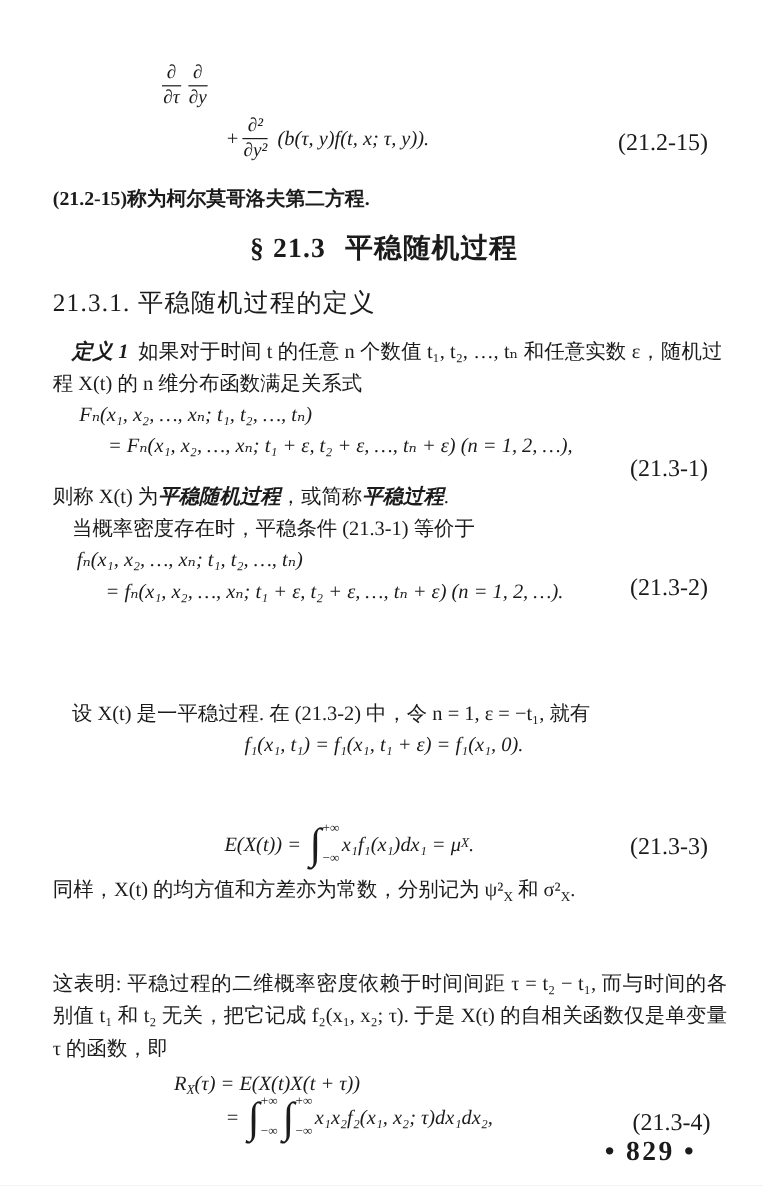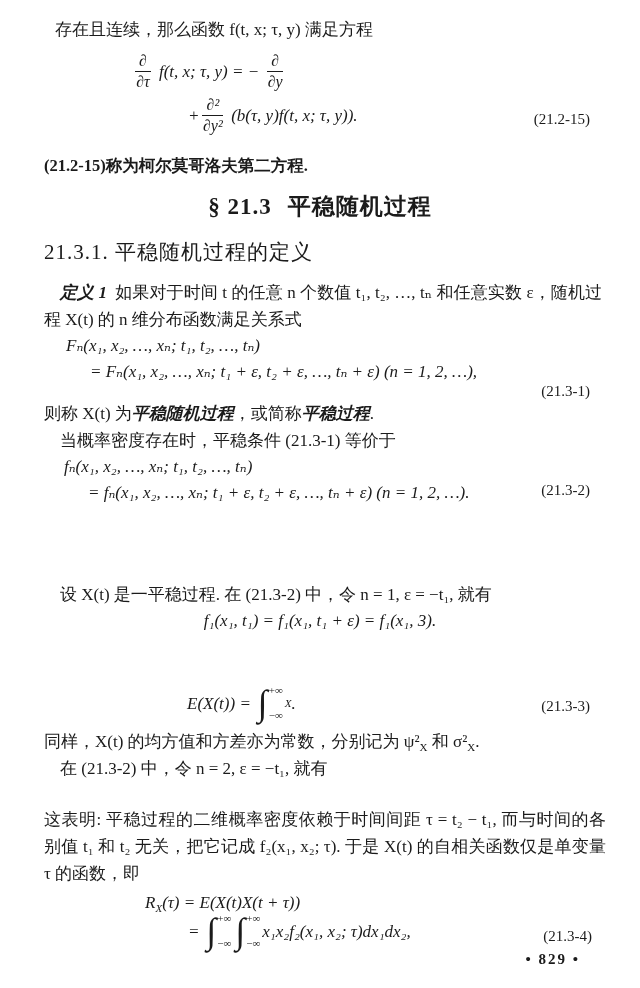--- a/index.html
+++ b/index.html
@@ -10,49 +10,45 @@
     font-family:"Liberation Serif","DejaVu Serif",serif;
   }
   .t { position:absolute; font-size:17px; line-height:27px; white-space:nowrap; }
   .para { white-space:normal; text-align:justify; }
   .math { font-style:italic; }
   .bold { font-weight:bold;font-style:italic; }
   .note { font-weight:bold; font-size:16.5px; }
   .sec-head { width:100%; text-align:center; font-size:23px; font-weight:bold; letter-spacing:1px; }
   .sec-head .marker { margin-right:16px; }
   .sub-head { font-size:21px; letter-spacing:1px; }
-  .eqno { font-size:15px; font-style:normal; }
+  .eqno { font-size:20px; font-style:normal; }
   .frac { display:inline-flex; flex-direction:column; align-items:center;
           vertical-align:middle; line-height:1.15; font-size:16px; margin:0 3px; }
   .fnum { display:block; border-bottom:1.4px solid #1b1b1b; padding:0 4px 1px; }
   .fden { display:block; padding-top:1px; }
   .eqrow { display:flex; align-items:center; font-style:italic; }
   .int { display:inline-flex; align-items:center; font-style:normal; margin:0 2px; }
   .isign { font-size:36px; line-height:1; font-weight:normal; }
   .ilims { display:flex; flex-direction:column; justify-content:space-between;
            height:40px; font-size:11px; line-height:1; margin-left:1px; padding:2px 0; }
   sub { font-size:11px; vertical-align:-4px; }
-  .page-no { font-weight:bold; font-size:15px; letter-spacing:2px; }
+  .page-no { font-weight:bold; font-size:23px; letter-spacing:2px; }
   .seg { margin:0 5px; }
 </style>
 </head>
 <body>
 
 <div class="page">
 
-  <div class="t" style="top:16px;left:55px">
-    <span>存在且连续，那么函数 f(t, x; τ, y) 满足方程</span>
-  </div>
 
   <div class="t eqrow" style="top:52px;left:132px">
     <span class="frac">
       <span class="fnum">∂</span>
       <span class="fden">∂τ</span>
     </span>
-    <span class="seg">f(t, x; τ, y) = −</span>
     <span class="frac">
       <span class="fnum">∂</span>
       <span class="fden">∂y</span>
     </span>
   </div>
 
   <div class="t eqrow" style="top:96px;left:188px">
     <span>+</span>
     <span class="frac">
       <span class="fnum">∂²</span>
@@ -84,42 +80,42 @@
 
   <div class="t" style="top:427px;left:60px">当概率密度存在时，平稳条件 (21.3-1) 等价于</div>
 
   <div class="t math" style="top:453px;left:64px">fₙ(x₁, x₂, …, xₙ; t₁, t₂, …, tₙ)</div>
   <div class="t math" style="top:479px;left:88px">= fₙ(x₁, x₂, …, xₙ; t₁ + ε, t₂ + ε, …, tₙ + ε) (n = 1, 2, …).</div>
   <div class="t eqno" style="top:477px;right:50px">(21.3-2)</div>
 
 
   <div class="t" style="top:581px;left:60px">设 X(t) 是一平稳过程. 在 (21.3-2) 中，令 n = 1, ε = −t₁, 就有</div>
 
-  <div class="t math" style="top:607px;left:0;width:100%;text-align:center">f₁(x₁, t₁) = f₁(x₁, t₁ + ε) = f₁(x₁, 3).</div>
+  <div class="t math" style="top:607px;left:0;width:100%;text-align:center">f₁(x₁, t₁) = f₁(x₁, t₁ + ε) = f₁(x₁, 0).</div>
 
 
   <div class="t eqrow" style="top:683px;left:182px">
     <span class="seg">E(X(t)) =</span>
     <span class="int">
       <span class="isign">∫</span>
       <span class="ilims">
         <span>+∞</span>
         <span>−∞</span>
       </span>
     </span>
+    <span>x₁f₁(x₁)dx₁ = μ</span>
       <sub>X</sub>
       <span>.</span>
   </div>
   <div class="t eqno" style="top:693px;right:50px">(21.3-3)</div>
 
   <div class="t" style="top:728px;left:44px">
     <span>同样，X(t) 的均方值和方差亦为常数，分别记为 ψ²</span><sub>X</sub><span> 和 σ²</span><sub>X</sub><span>.</span>
   </div>
 
-  <div class="t" style="top:755px;left:60px">在 (21.3-2) 中，令 n = 2, ε = −t₁, 就有</div>
 
 
   <div class="t math" style="top:889px;left:145px">
     <span>R</span><sub>X</sub><span>(τ) = E(X(t)X(t + τ))</span>
   </div>
 
   <div class="t para" style="top:806px;left:44px;width:562px">这表明: 平稳过程的二维概率密度依赖于时间间距 τ = t₂ − t₁, 而与时间的各别值 t₁ 和 t₂ 无关，把它记成 f₂(x₁, x₂; τ). 于是 X(t) 的自相关函数仅是单变量 τ 的函数，即</div>
 
   <div class="t eqrow" style="top:911px;left:183px">
     <span class="seg">=</span>

